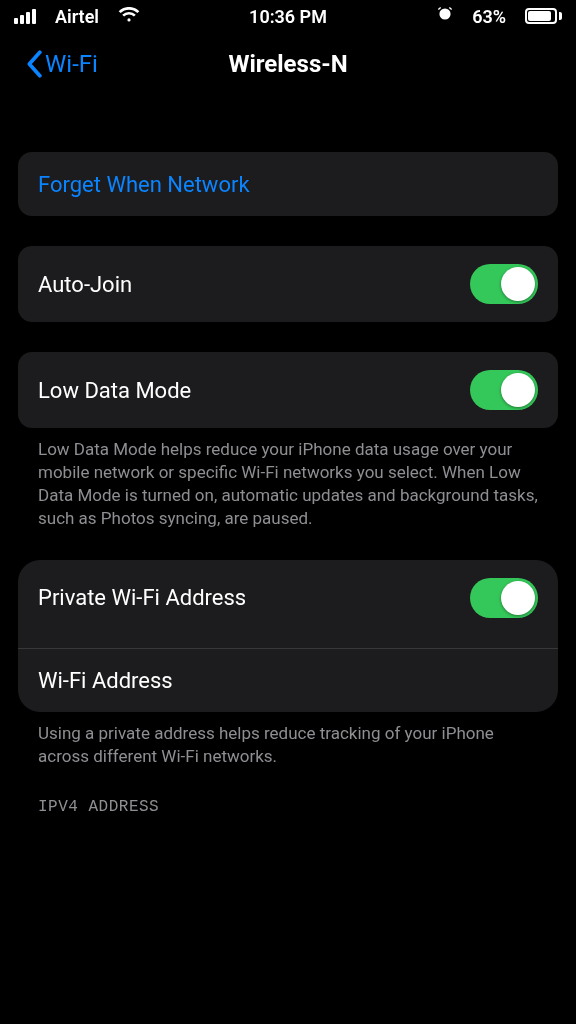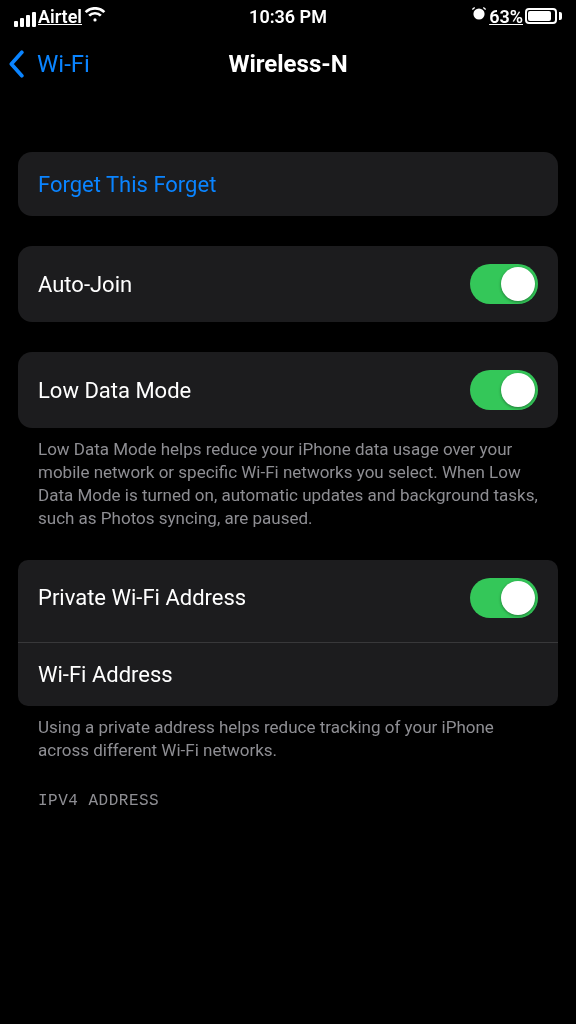--- a/index.html
+++ b/index.html
@@ -14,21 +14,21 @@
     
     .status-bar {
       height: 32px;
       display: flex;
       align-items: center;
       justify-content: space-between;
       padding: 0 14px;
       font-size: 18px;
       font-weight: 600;
     }
-    .status-left, .status-right { display: flex; gap: 2px; text-decoration: underline; }
+    .status-left, .status-right { display: flex; align-items: center; gap: 19px; }
     .status-center { position: absolute; left: 50%; transform: translateX(-50%); }
     .signal-bars { display: flex; align-items: flex-end; gap: 2px; }
     .signal-bars span { width: 4px; background: #fff; border-radius: 1px; }
     .signal-bars span:nth-child(1){ height:6px;} .signal-bars span:nth-child(2){height:9px;}
     .signal-bars span:nth-child(3){height:12px;} .signal-bars span:nth-child(4){height:15px;}
     .wifi-glyph { display:inline-block; }
     .battery { display:flex; align-items:center; gap:2px;}
     .battery-shell { width:32px; height:16px; border:2px solid #fff; border-radius:4px; position:relative; }
     .battery-fill { position:absolute; left:1px; top:1px; bottom:1px; width:83%; background:#fff; border-radius:2px;}
     .battery-tip { width:3px; height:8px; background:#fff; border-radius:0 2px 2px 0;}
@@ -37,44 +37,44 @@
     .nav-bar {
       height: 64px;
       position: relative;
       display: flex;
       align-items: center;
     }
     .back-button {
       display: flex; align-items: center;
       color: #0a84ff;
       font-size: 24px;
-      padding-left: 7px;
-      gap: 12px;
+      padding-left: 25px;
+      gap: 2px;
     }
     .back-chevron svg { display:block; }
     .nav-title {
       position: absolute;
       left: 50%; transform: translateX(-50%);
       font-size: 24px;
       font-weight: 700;
     }
     
     .content { padding: 0 18px; margin-top: 56px; }
     .group { margin-bottom: 30px; }
     .cell {
       background: #1c1c1e;
       border-radius: 14px;
       padding: 18px 20px;
       display: flex;
       align-items: center;
       justify-content: space-between;
       min-height: 64px;
     }
-    .cell + .cell { margin-top: 6px; text-align: center; }
-    .cell-stack { background:#1c1c1e; border-radius:10px; overflow:hidden; }
+    .cell + .cell { margin-top: 12px; text-align: center; }
+    .cell-stack { background:#1c1c1e; border-radius:22px; overflow:hidden; }
     .cell-stack .cell { background: transparent; border-radius: 0; }
     .cell-stack .cell + .cell { border-top: 1px solid #38383a; }
     .cell-label { font-size: 22px; color:#fff; }
     .cell-link { color: #0a84ff; font-size: 22px; }
     .footer-text {
       color: #8e8e93;
       font-size: 17px;
       line-height: 1.35;
       padding: 10px 20px 0 20px;
     }
@@ -147,21 +147,21 @@
     </span>
     <span>Wi-Fi</span>
   </div>
   <div class="nav-title">Wireless-N</div>
 </div>
 
 <div class="content">
 
   <div class="group">
     <div class="cell">
-      <span class="cell-link">Forget This Forget</span>
+      <span class="cell-link">Forget When Network</span>
     </div>
   </div>
 
   <div class="group">
     <div class="cell">
       <span class="cell-label">Auto-Join</span>
       <span class="toggle">
           <span class="knob"></span>
         </span>
     </div>

